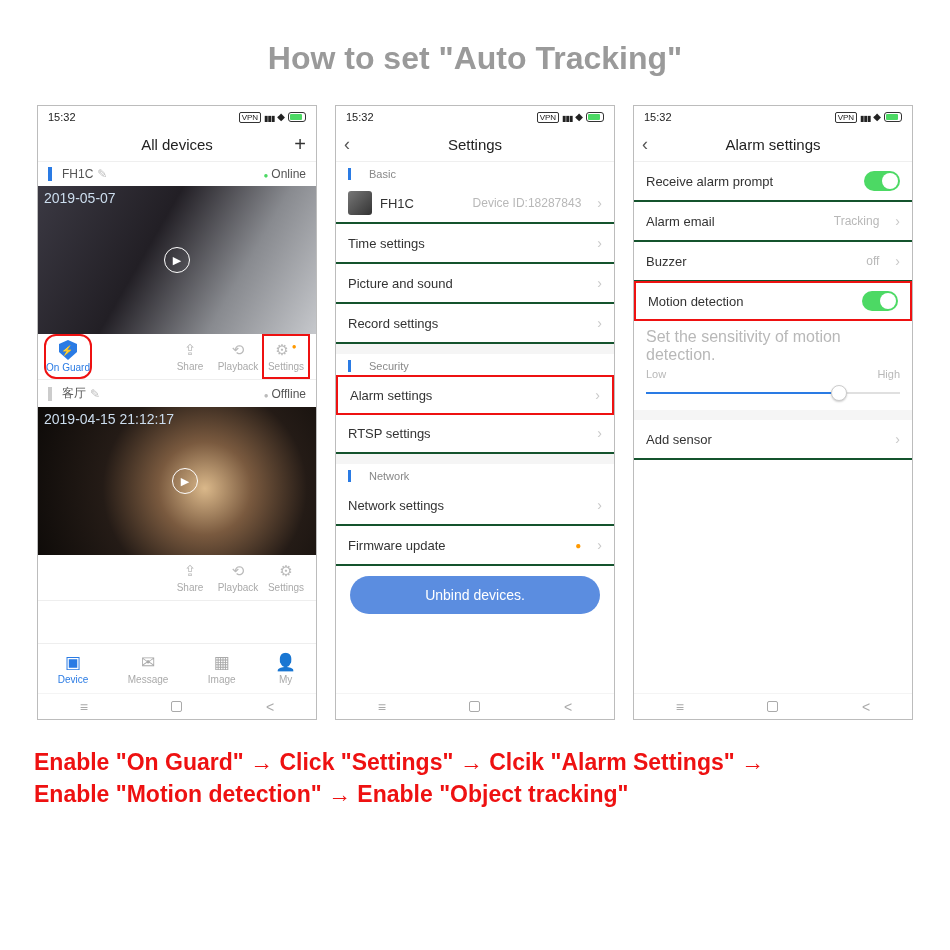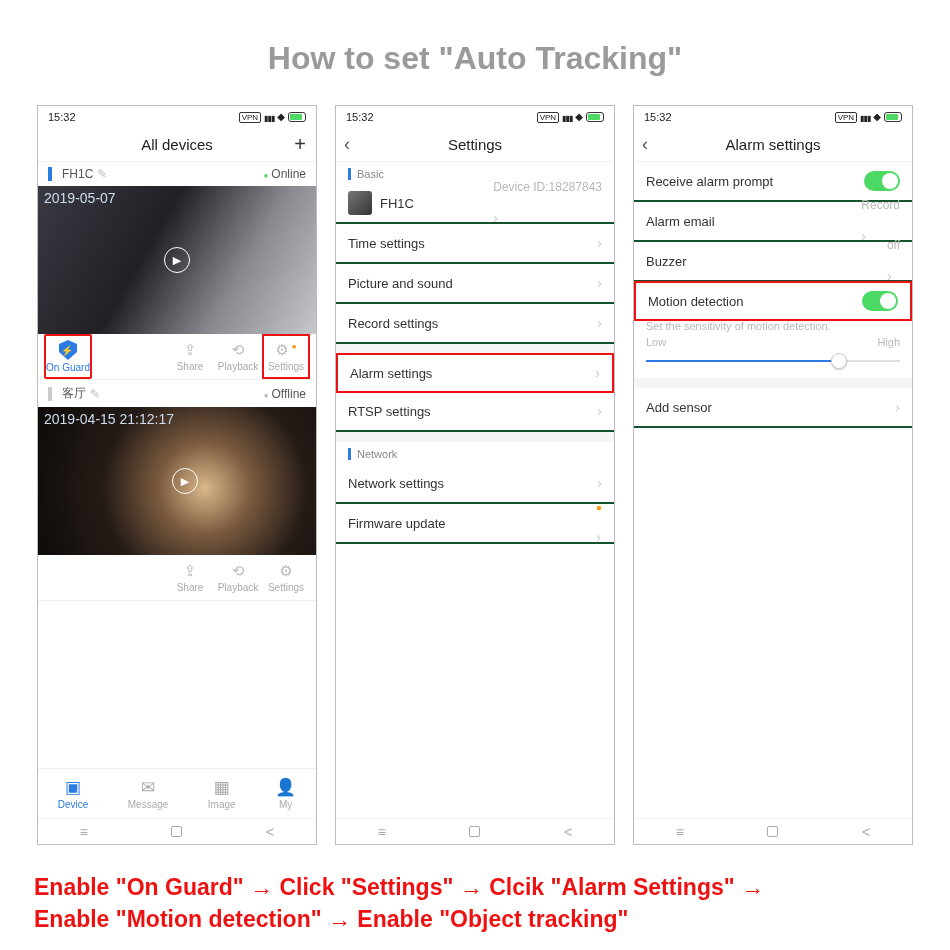--- a/index.html
+++ b/index.html
@@ -17,21 +17,21 @@
     padding: 40px 0 28px 0;
   }
   .phones {
     display: flex;
     justify-content: center;
     gap: 18px;
     padding: 0 28px;
   }
   .phone {
     width: 280px;
-    height: 740px;
+    height: 615px;
     border: 1px solid #bcbcbc;
     background: #fff;
     display: flex;
     flex-direction: column;
     position: relative;
     overflow: hidden;
     font-size: 13px;
   }
   
   .statusbar {
@@ -89,21 +89,21 @@
     padding: 0 6px;
     border-bottom:1px solid #eee;
   }
   .action-bar.full { justify-content:space-between; }
   .action-btn {
     width: 48px;
     display:flex; flex-direction:column; align-items:center; justify-content:center;
     font-size:10px; color:#aaa;
     gap:2px;
   }
-  .action-btn.highlight { color:#2a7be4; border:2px solid #e11; border-radius:2px; }
+  .action-btn.highlight { color:#2a7be4; border:2px solid #e11; border-radius:12px; }
   .action-btn .ic { font-size:15px; color:#bbb; }
   .shield-icon {
     width:18px; height:20px; background:#2a7be4;
     clip-path: polygon(50% 0, 100% 20%, 100% 60%, 50% 100%, 0 60%, 0 20%);
     position:relative; display:flex; align-items:center; justify-content:center;
   }
   .shield-icon::after { content:"⚡"; color:#fff; font-size:10px; }
   .red-box { border:2px solid #e11 !important; }
   .bottom-tabs {
     height:50px; border-top:1px solid #eee;
@@ -115,40 +115,40 @@
   .tab .ic { font-size:17px; }
   .navbar {
     height:26px; position:absolute; bottom:0; left:0; right:0;
     display:flex; justify-content:space-around; align-items:center;
     color:#aaa; font-size:14px; border-top:1px solid #f4f4f4;
   }
   .nav-sq { width:11px; height:11px; border:1.3px solid #aaa; border-radius:2px; }
   
   .section-h {
     font-size:11px; color:#888; padding:6px 10px 4px 12px;
-    display:flex; align-items:flex-end; gap:6px;
+    display:flex; align-items:flex-end; gap:18px;
   }
   .section-h .bar { width:3px; height:12px; background:#2a7be4; }
   .row {
     height:40px; display:flex; align-items:center; justify-content:space-between;
     padding: 0 12px; border-bottom:2px solid #14532d;
     font-size:13px; color:#333;
     position:relative;
   }
-  .row .right { color:#b8b8b8; font-size:12px; display:flex; align-items:flex-start; gap:16px;flex-direction:column; }
+  .row .right { color:#b8b8b8; font-size:12px; display:flex; align-items:center; gap:16px; }
   .chevron { color:#c9c9c9; font-size:14px; }
   .row.highlight { border:2px solid #e11; margin:-1px 0; z-index:2; }
   .thumb { width:24px; height:24px; background:#555; border-radius:3px; margin-right:8px; display:inline-block; vertical-align:middle;
     background:linear-gradient(135deg,#777 0,#333 100%); }
   .device-header { display:flex; align-items:center; }
   .toggle {
     width:36px; height:20px; border-radius:10px; background:#4cd964; position:relative;
   }
   .toggle::after { content:""; position:absolute; right:2px; top:2px; width:16px; height:16px; background:#fff; border-radius:50%; }
-  .help-text { font-size:11px; color:#b8b8b8; padding:0 12px 2px; }
+  .help-text { font-size:16px; color:#b8b8b8; padding:8px 12px 2px; }
   .slider-row { padding: 2px 12px 8px; }
   .slider-labels { display:flex; justify-content:space-between; font-size:11px; color:#b8b8b8; margin-bottom:4px;}
   .slider { position:relative; height:18px; }
   .slider-track { position:absolute; top:8px; left:0; right:0; height:2px; background:#e0e0e0; }
   .slider-fill  { position:absolute; top:8px; left:0; width:75%; height:2px; background:#2a7be4; }
   .slider-thumb { position:absolute; top:1px; left:73%; width:16px; height:16px; border-radius:50%; background:#fff; border:1px solid #ccc; box-shadow:0 1px 2px rgba(0,0,0,.2); }
   .sep { height:10px; background:#f5f5f5; }
   .unbind-btn {
     margin: 10px 14px 0; height:38px; border-radius:19px;
     background:#5b8de0; color:#fff; display:flex; align-items:center; justify-content:center;
@@ -304,20 +304,24 @@
     <div class="row">
       <span>Picture and sound</span>
       <span class="chevron">›</span>
     </div>
     <div class="row">
       <span>Record settings</span>
       <span class="chevron">›</span>
     </div>
     <div class="sep"></div>
 
+    <div class="section-h">
+        <span class="bar"></span>
+        <span>Security</span>
+      </div>
     <div class="row highlight">
       <span>Alarm settings</span>
       <span class="chevron">›</span>
     </div>
     <div class="row">
       <span>RTSP settings</span>
       <span class="chevron">›</span>
     </div>
     <div class="sep"></div>
 
@@ -330,20 +334,21 @@
       <span class="chevron">›</span>
     </div>
     <div class="row">
       <span>Firmware update</span>
       <span class="right">
           <span style="color:#f90;font-size:10px">●</span>
           <span class="chevron">›</span>
         </span>
     </div>
 
+    <div class="unbind-btn">Unbind devices.</div>
 
     <div class="navbar">
       <span>≡</span>
       <span class="nav-sq"></span>
       <span>&lt;</span>
     </div>
   </div>
 
   <div class="phone">
     <div class="statusbar">
@@ -360,21 +365,21 @@
       <span>Alarm settings</span>
     </div>
 
     <div class="row">
       <span>Receive alarm prompt</span>
       <span class="toggle"></span>
     </div>
     <div class="row">
       <span>Alarm email</span>
       <span class="right">
-          <span>Record</span>
+          <span>Tracking</span>
           <span class="chevron">›</span>
         </span>
     </div>
     <div class="row">
       <span>Buzzer</span>
       <span class="right">
           <span>off</span>
           <span class="chevron">›</span>
         </span>
     </div>

